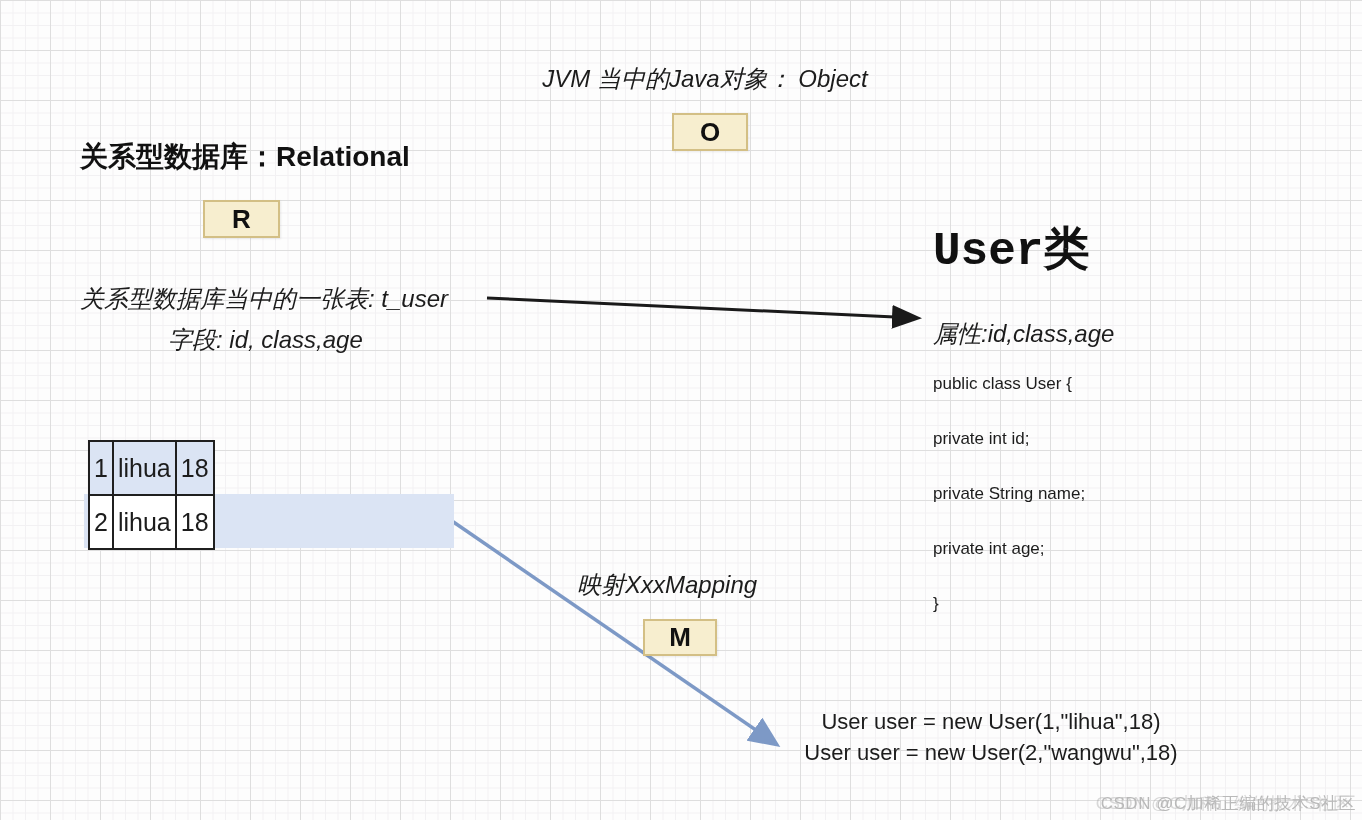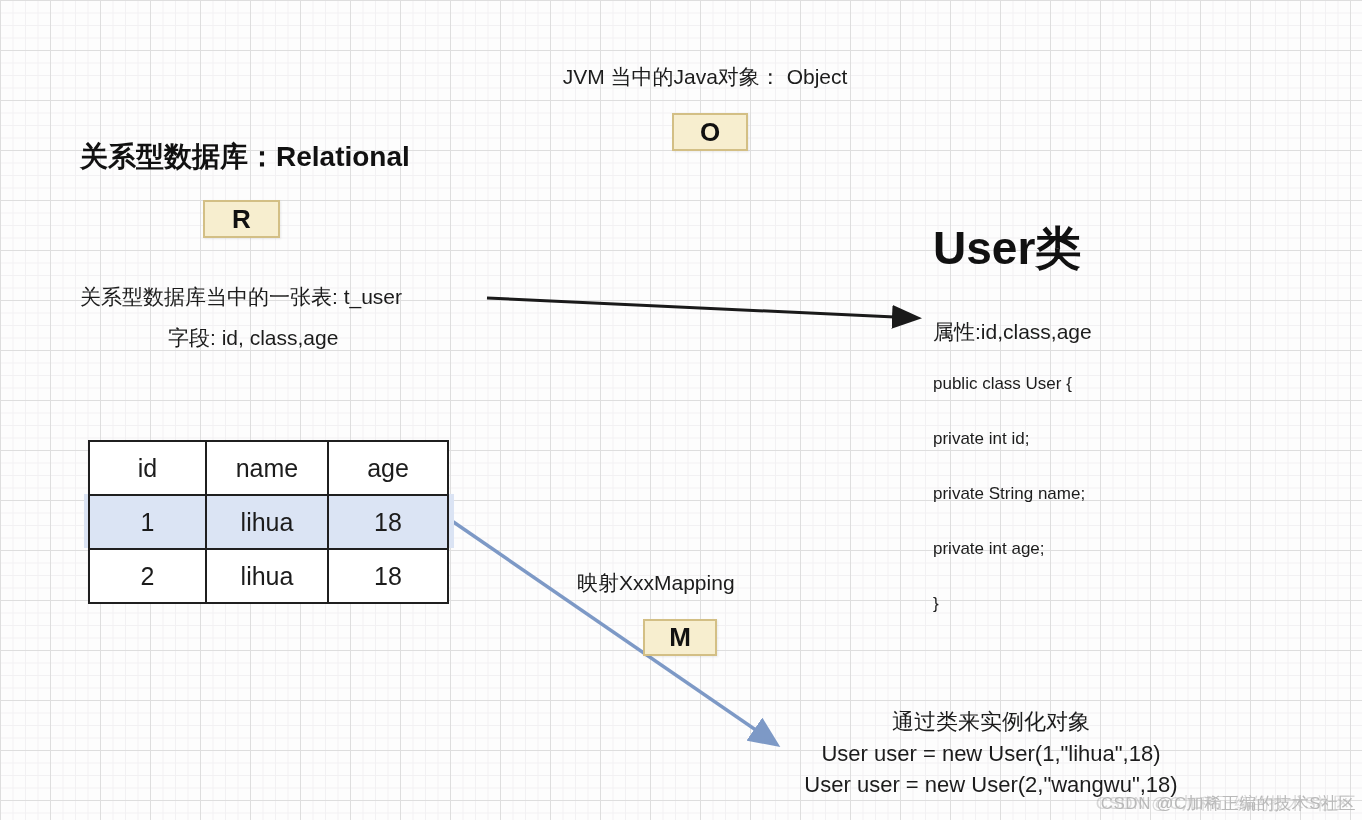--- a/index.html
+++ b/index.html
@@ -18,21 +18,21 @@
   }
   .abs { position: absolute; }
   .badge {
     position: absolute;
     background: #f7eecf;
     border: 2px solid #d3bf85;
     box-shadow: 1px 1px 2px rgba(0,0,0,0.08);
     display: flex; align-items: center; justify-content: center;
     font-weight: bold; font-size: 26px; color: #111;
   }
-  .caption { font-size: 21px; white-space: nowrap; }
+  .caption { font-size: 24px; white-space: nowrap; font-style: italic; }
   .bold-title { font-weight: bold; font-size: 28px; white-space: nowrap; color: #111; }
   .class-title { font-weight: bold; font-size: 46px; white-space: nowrap; color: #111; }
   .code-line { position: absolute; left: 933px; font-size: 17px; white-space: nowrap; }
   .db-table {
     position: absolute; left: 88px; top: 440px;
     border-collapse: collapse; table-layout: fixed;
     font-size: 25px; text-align: center; background: transparent;
   }
   .db-table td {
     border: 2px solid #1f1f1f;
@@ -77,48 +77,42 @@
 
 <div class="abs bold-title" style="left:80px; top:138px;">关系型数据库：Relational</div>
 <div class="badge" style="left:203px; top:200px; width:77px; height:38px;">R</div>
 
 <div class="abs caption" style="left:80px; top:283px;">关系型数据库当中的一张表: t_user</div>
 <div class="abs caption" style="left:168px; top:324px;">字段: id, class,age</div>
 
 <div class="row-highlight-backdrop"></div>
 <table class="db-table">
   <tbody>
-    <tr>
-      <td class="col-id">id</td>
-      <td class="col-name">name</td>
-      <td class="col-age">age</td>
-    </tr>
     <tr class="hl">
       <td>1</td>
       <td>lihua</td>
       <td>18</td>
     </tr>
     <tr>
       <td>2</td>
       <td>lihua</td>
       <td>18</td>
     </tr>
   </tbody>
 </table>
 
 <div class="abs caption" style="left:577px; top:569px;">映射XxxMapping</div>
 <div class="badge" style="left:643px; top:619px; width:74px; height:37px;">M</div>
 
-<div class="abs class-title" style="left:933px; top:218px;">User类</div>
+<div class="abs class-title" style="left:933px; top:218px;font-family:Liberation Mono, monospace;">User类</div>
 <div class="abs caption" style="left:933px; top:318px;">属性:id,class,age</div>
 <div class="code-line" style="top:374px;">public class User {</div>
 <div class="code-line" style="top:429px;">private int id;</div>
 <div class="code-line" style="top:484px;text-align:center;">private String name;</div>
 <div class="code-line" style="top:539px;">private int age;</div>
 <div class="code-line" style="top:594px;">}</div>
 
 <div class="bottom-block">
-  <div class="head">通过类来实例化对象</div>
   <div class="line">User user = new User(1,"lihua",18)</div>
   <div class="line">User user = new User(2,"wangwu",18)</div>
 </div>
 
 <div class="watermark">CSDN @C加稀正编的技术S社区</div>
 
 </body></html>

